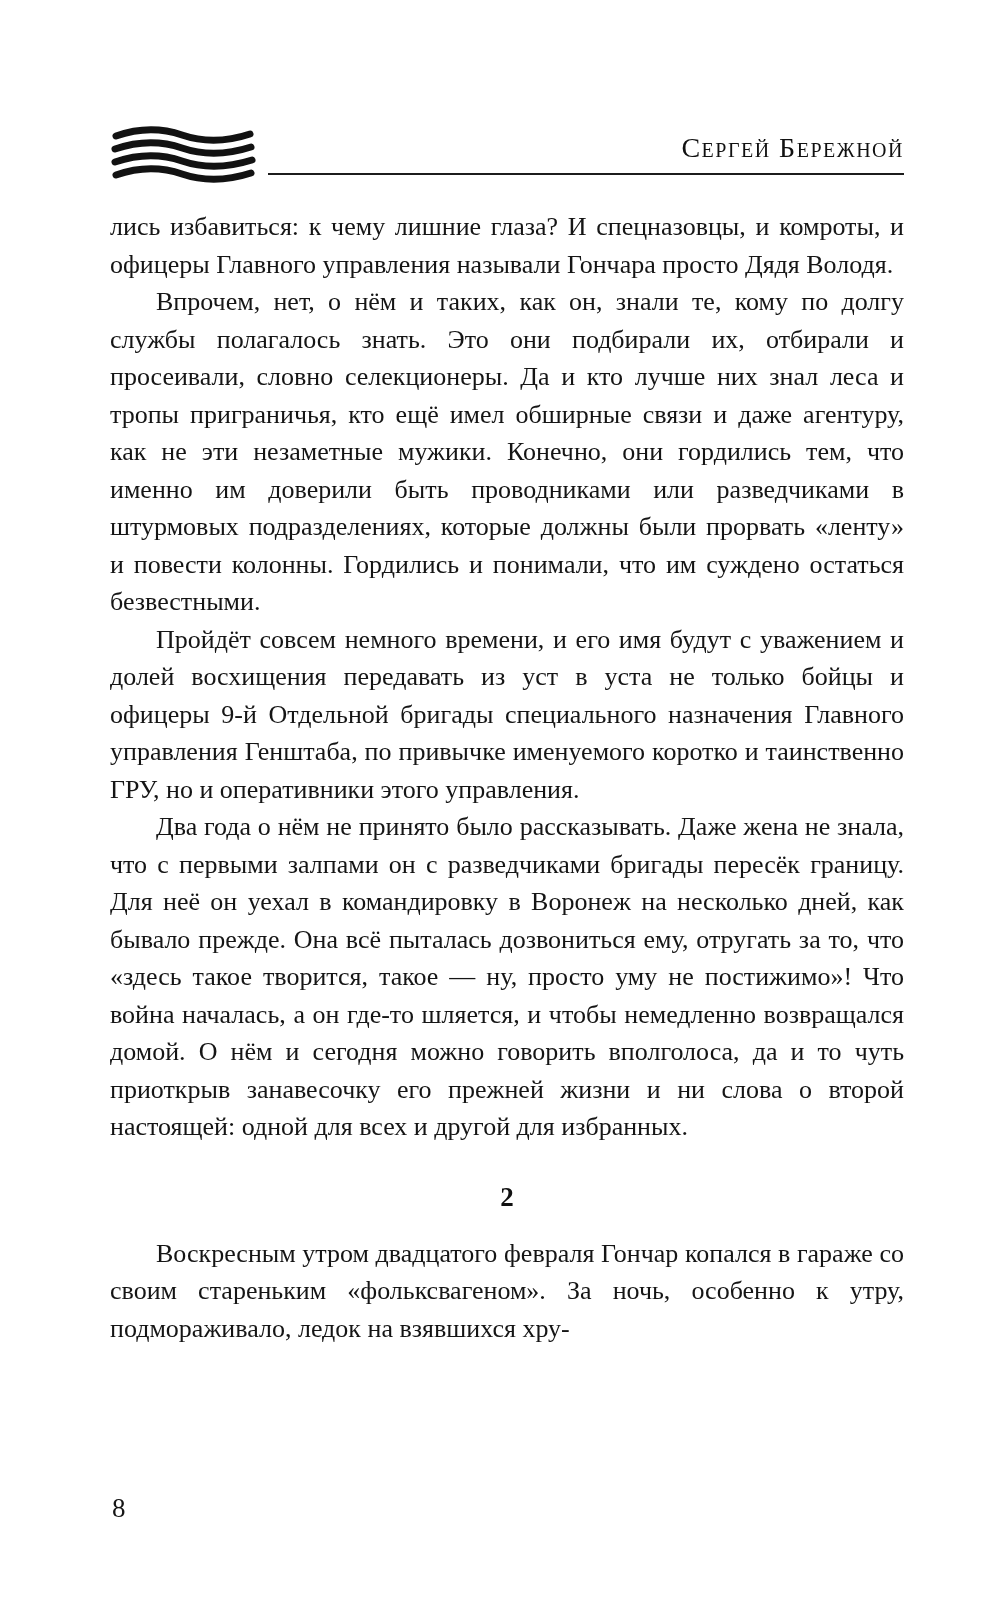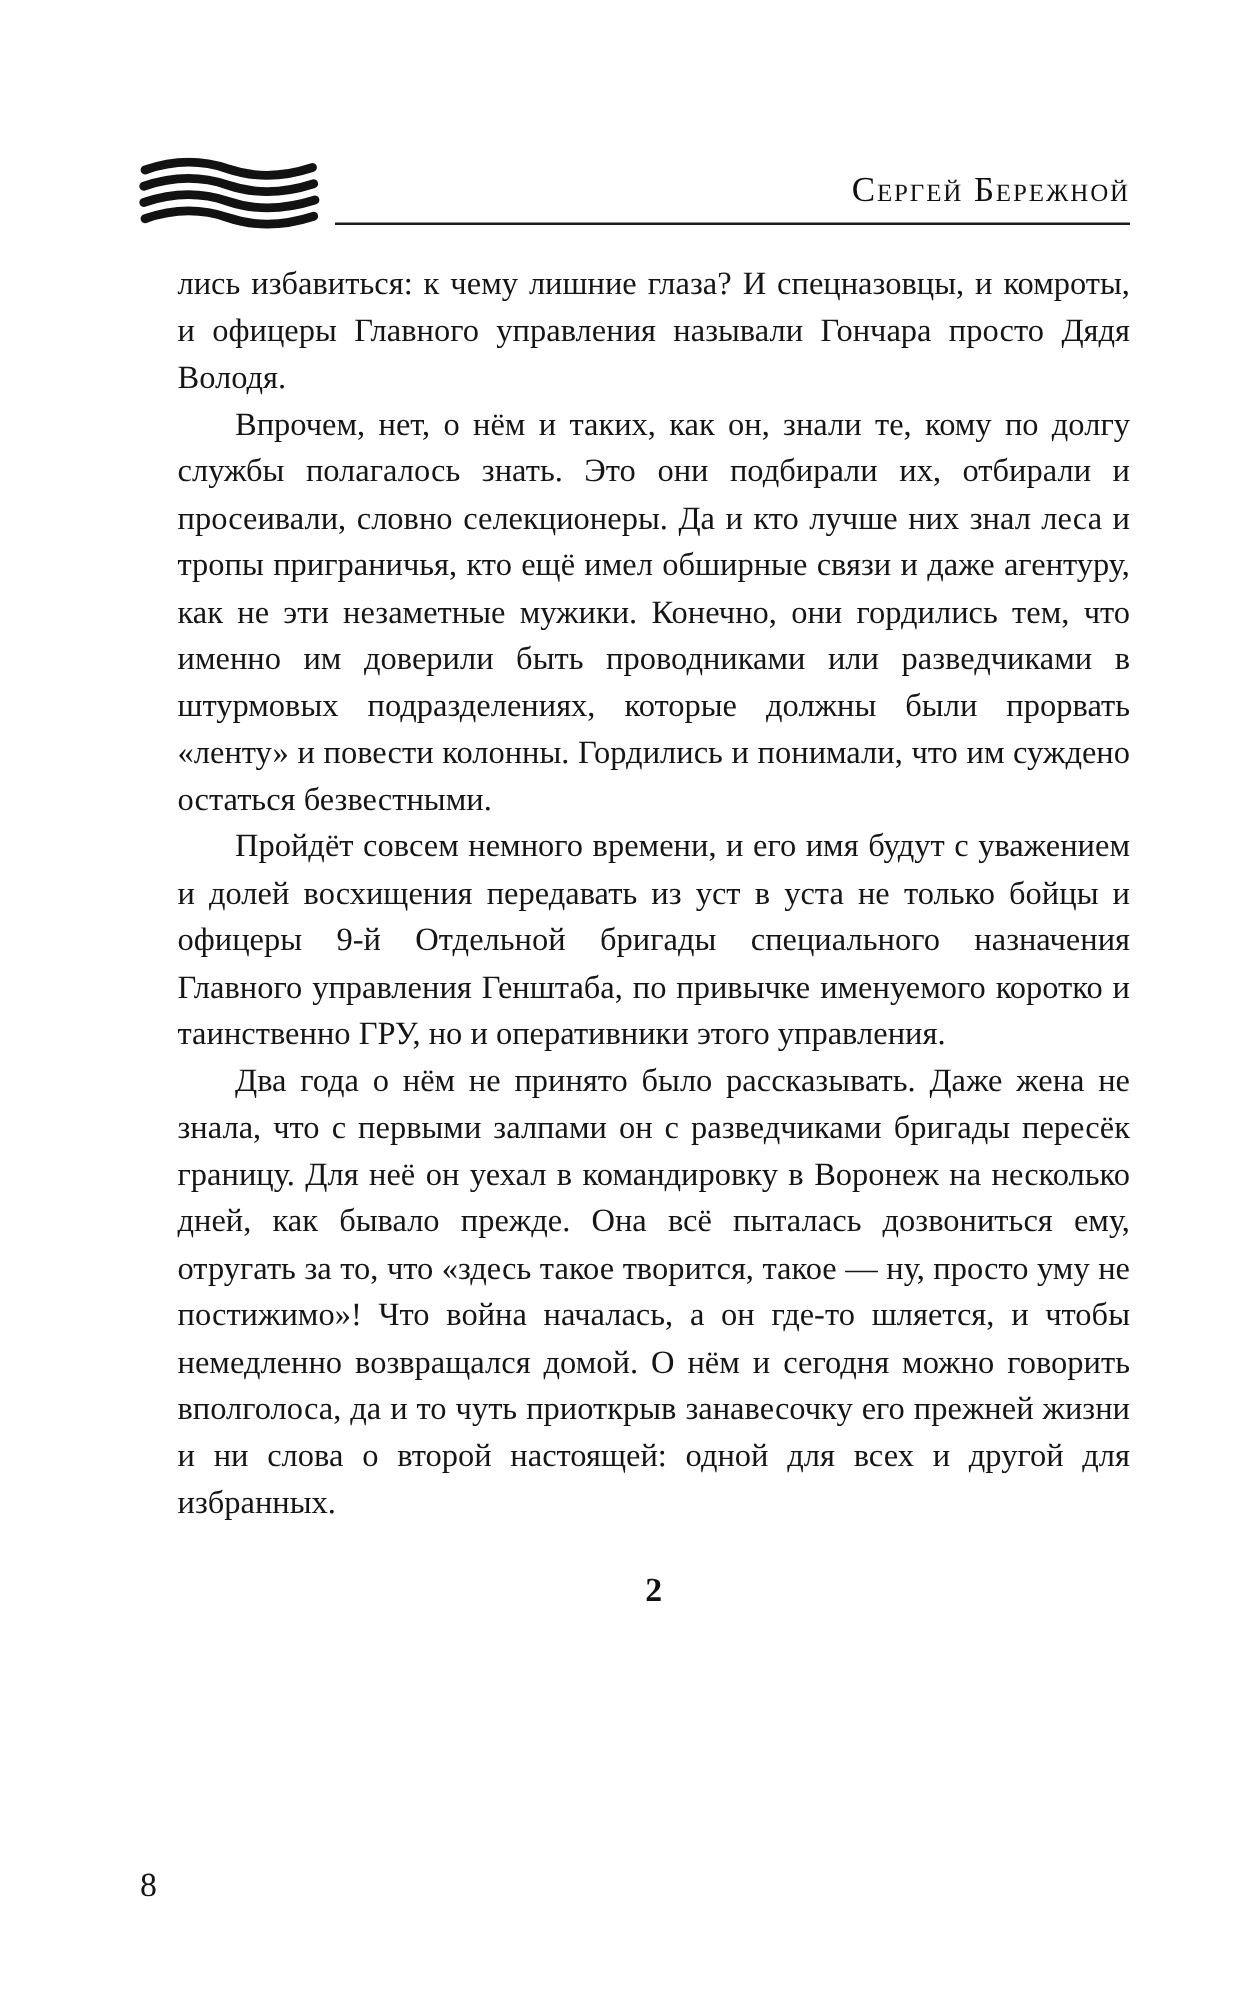--- a/index.html
+++ b/index.html
@@ -11,21 +11,21 @@
   }
   .page {
     position: relative;
     width: 1000px;
     height: 1598px;
     padding: 126px 96px 0 110px;
     background: #ffffff;
   }
   .page-header {
     display: flex;
-    align-items: flex-end;
+    align-items: center;
   }
   .logo {
     flex: 0 0 auto;
     width: 148px;
     height: 58px;
     margin-right: 10px;
     margin-bottom: -4px;
   }
   .logo svg { width: 100%; height: 100%; display: block; }
   .head-right {
@@ -33,21 +33,20 @@
     border-bottom: 2px solid #1c1c1c;
     text-align: right;
     padding-bottom: 9px;
     font-variant: small-caps;
     font-size: 28px;
     letter-spacing: 1.5px;
     color: #111;
   }
   .body-text {
     margin-top: 28px;
-    margin-left: 32px;
   }
   .body-text p {
     font-size: 26px;
     line-height: 37.5px;
     text-align: justify;
     color: #151515;
   }
   .body-text p.indent { text-indent: 46px; }
   .section-number {
     text-align: center;
@@ -84,17 +83,18 @@
   </header>
 
   <main class="body-text">
     <p>лись избавиться: к чему лишние глаза? И спецназовцы, и комроты, и офицеры Главного управления называли Гончара просто Дядя Володя.</p>
     <p class="indent">Впрочем, нет, о нём и таких, как он, знали те, кому по долгу службы полагалось знать. Это они подбирали их, отбирали и просеивали, словно селекционеры. Да и кто лучше них знал леса и тропы приграничья, кто ещё имел обширные связи и даже агентуру, как не эти незаметные мужики. Конечно, они гордились тем, что именно им доверили быть проводниками или разведчиками в штурмовых подразделениях, которые должны были прорвать «ленту» и повести колонны. Гордились и понимали, что им суждено остаться безвестными.</p>
     <p class="indent">Пройдёт совсем немного времени, и его имя будут с уважением и долей восхищения передавать из уст в уста не только бойцы и офицеры 9-й Отдельной бригады специального назначения Главного управления Генштаба, по привычке именуемого коротко и таинственно ГРУ, но и оперативники этого управления.</p>
     <p class="indent">Два года о нём не принято было рассказывать. Даже жена не знала, что с первыми залпами он с разведчиками бригады пересёк границу. Для неё он уехал в командировку в Воронеж на несколько дней, как бывало прежде. Она всё пыталась дозвониться ему, отругать за то, что «здесь такое творится, такое — ну, просто уму не постижимо»! Что война началась, а он где-то шляется, и чтобы немедленно возвращался домой. О нём и сегодня можно говорить вполголоса, да и то чуть приоткрыв занавесочку его прежней жизни и ни слова о второй настоящей: одной для всех и другой для избранных.</p>
 
     <div class="section-number">2</div>
 
+    <p class="indent">Воскресным утром двадцатого февраля Гончар копался в гараже со своим стареньким «фольксвагеном». За ночь, особенно к утру, подмораживало, ледок на взявшихся хру-</p>
   </main>
 
   <div class="page-number">8</div>
 
 </div>
 
 </body></html>

